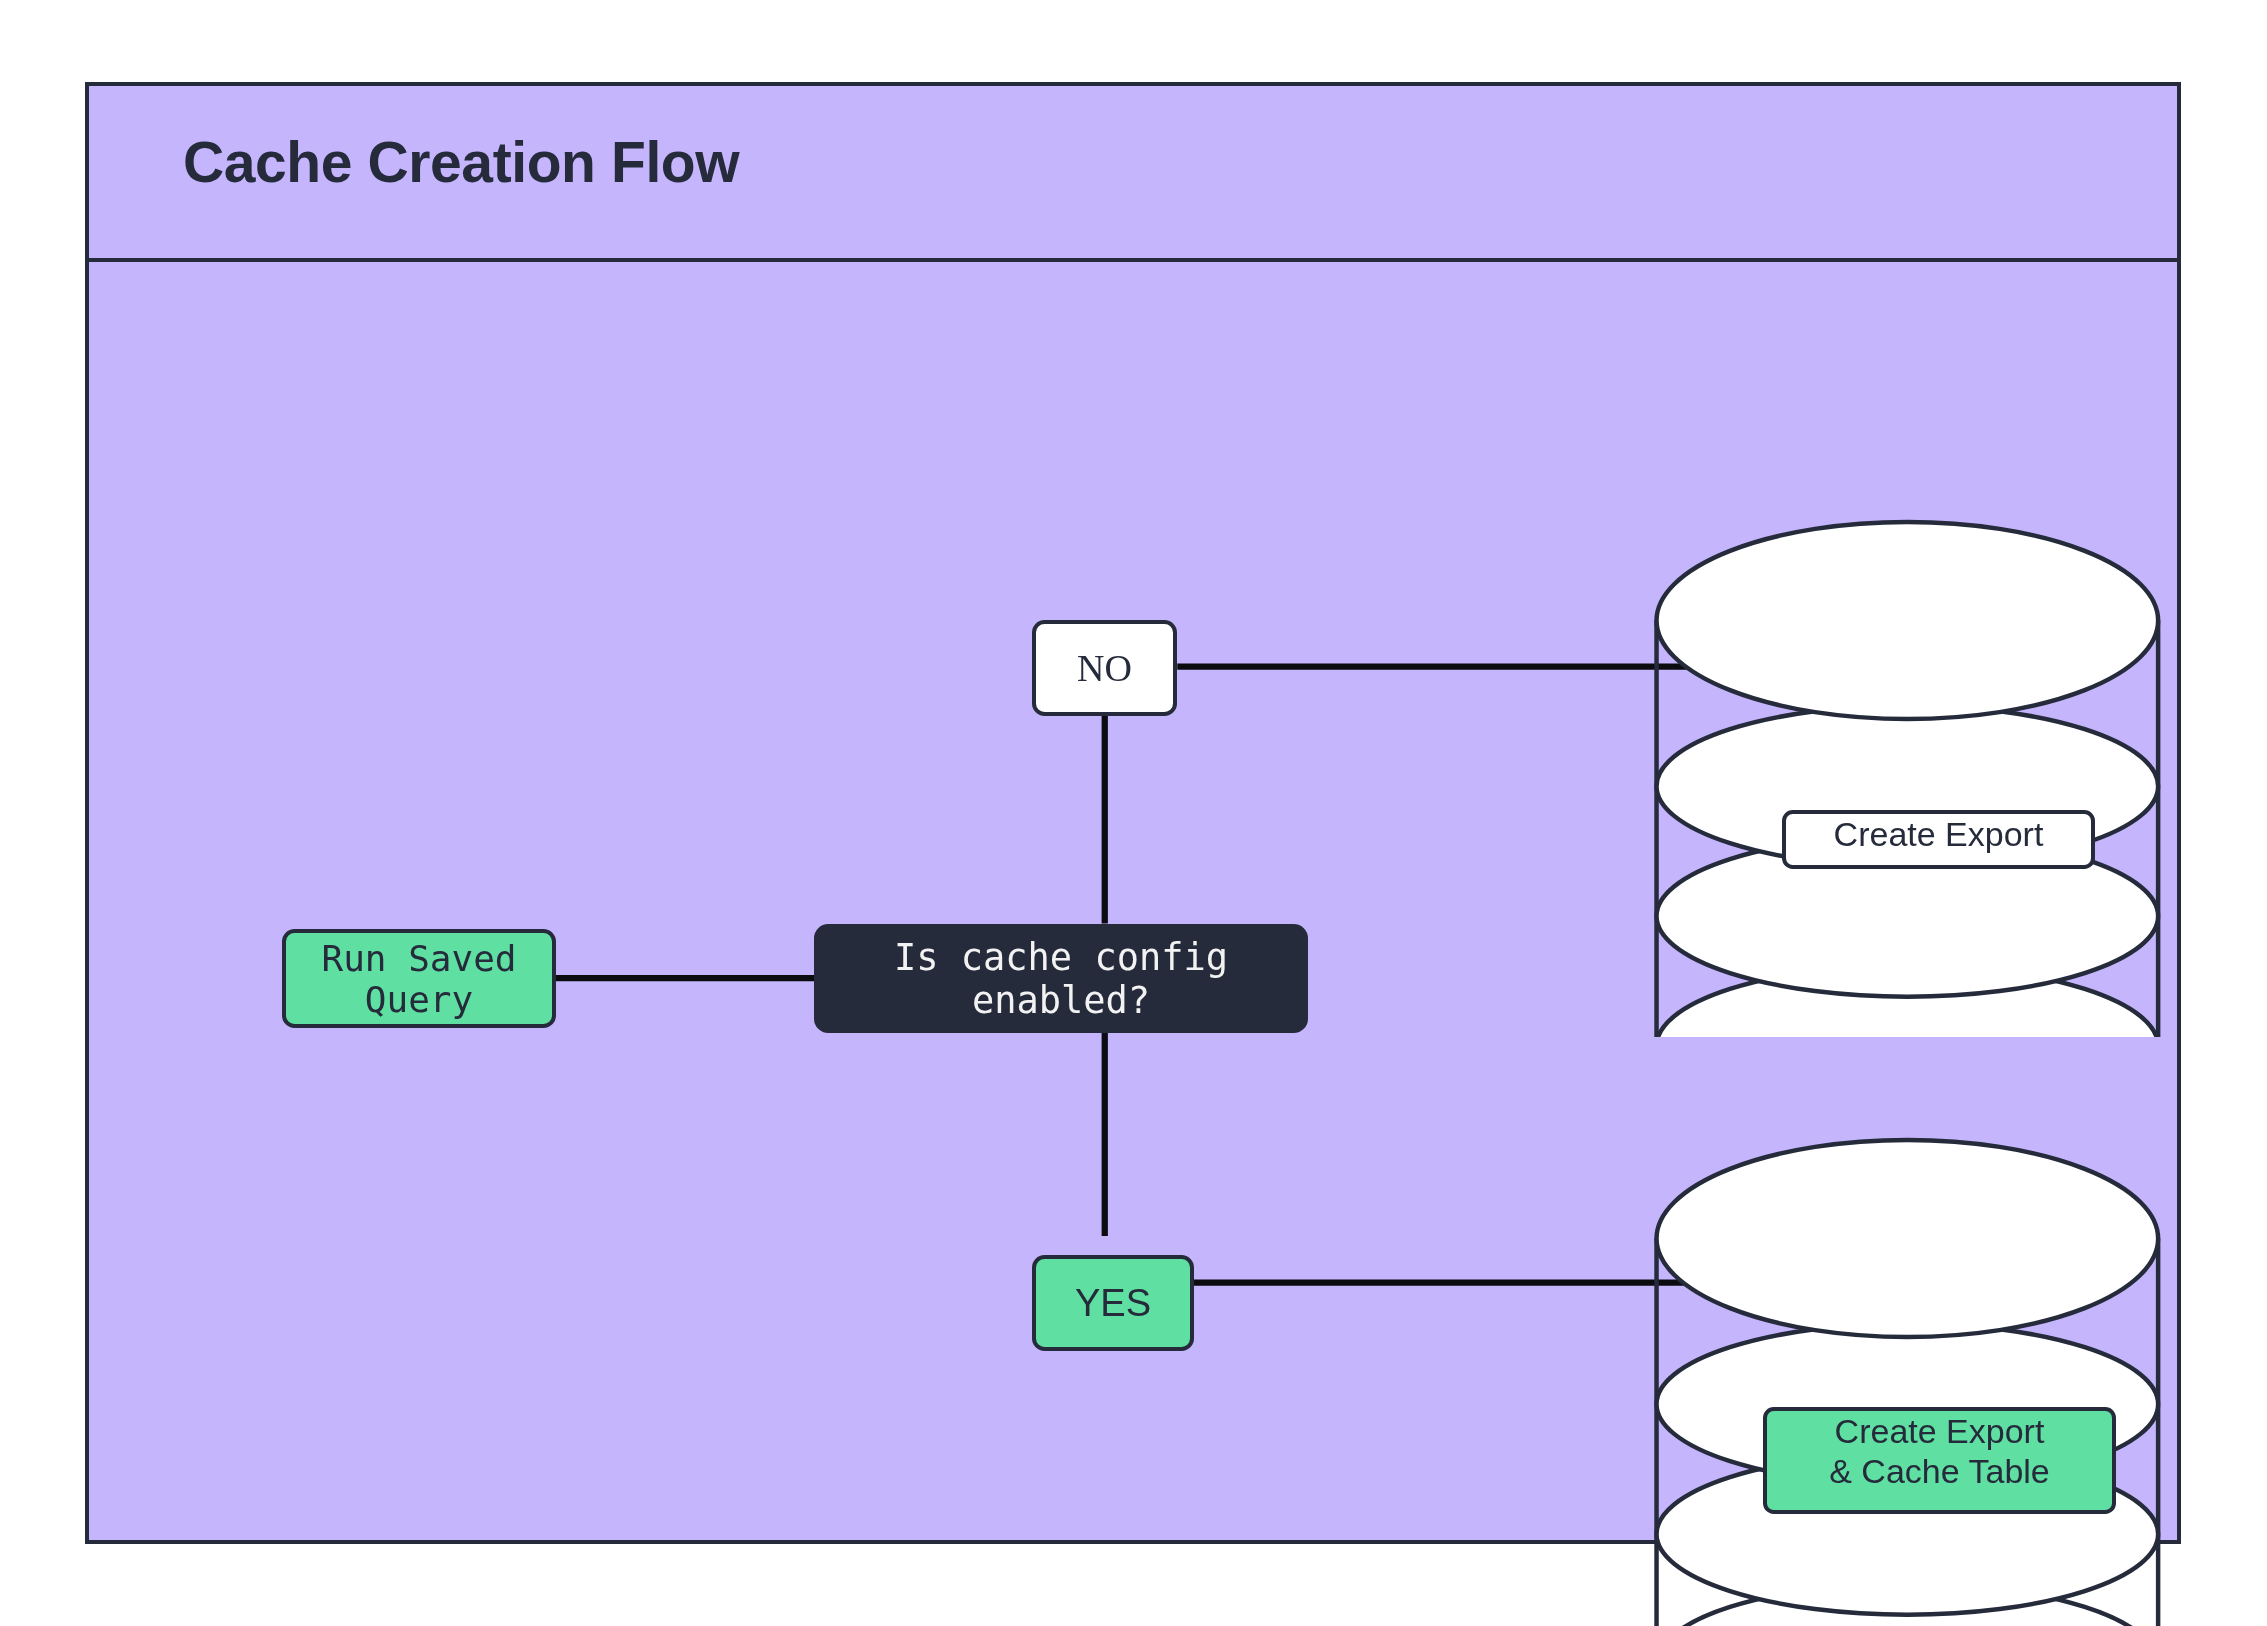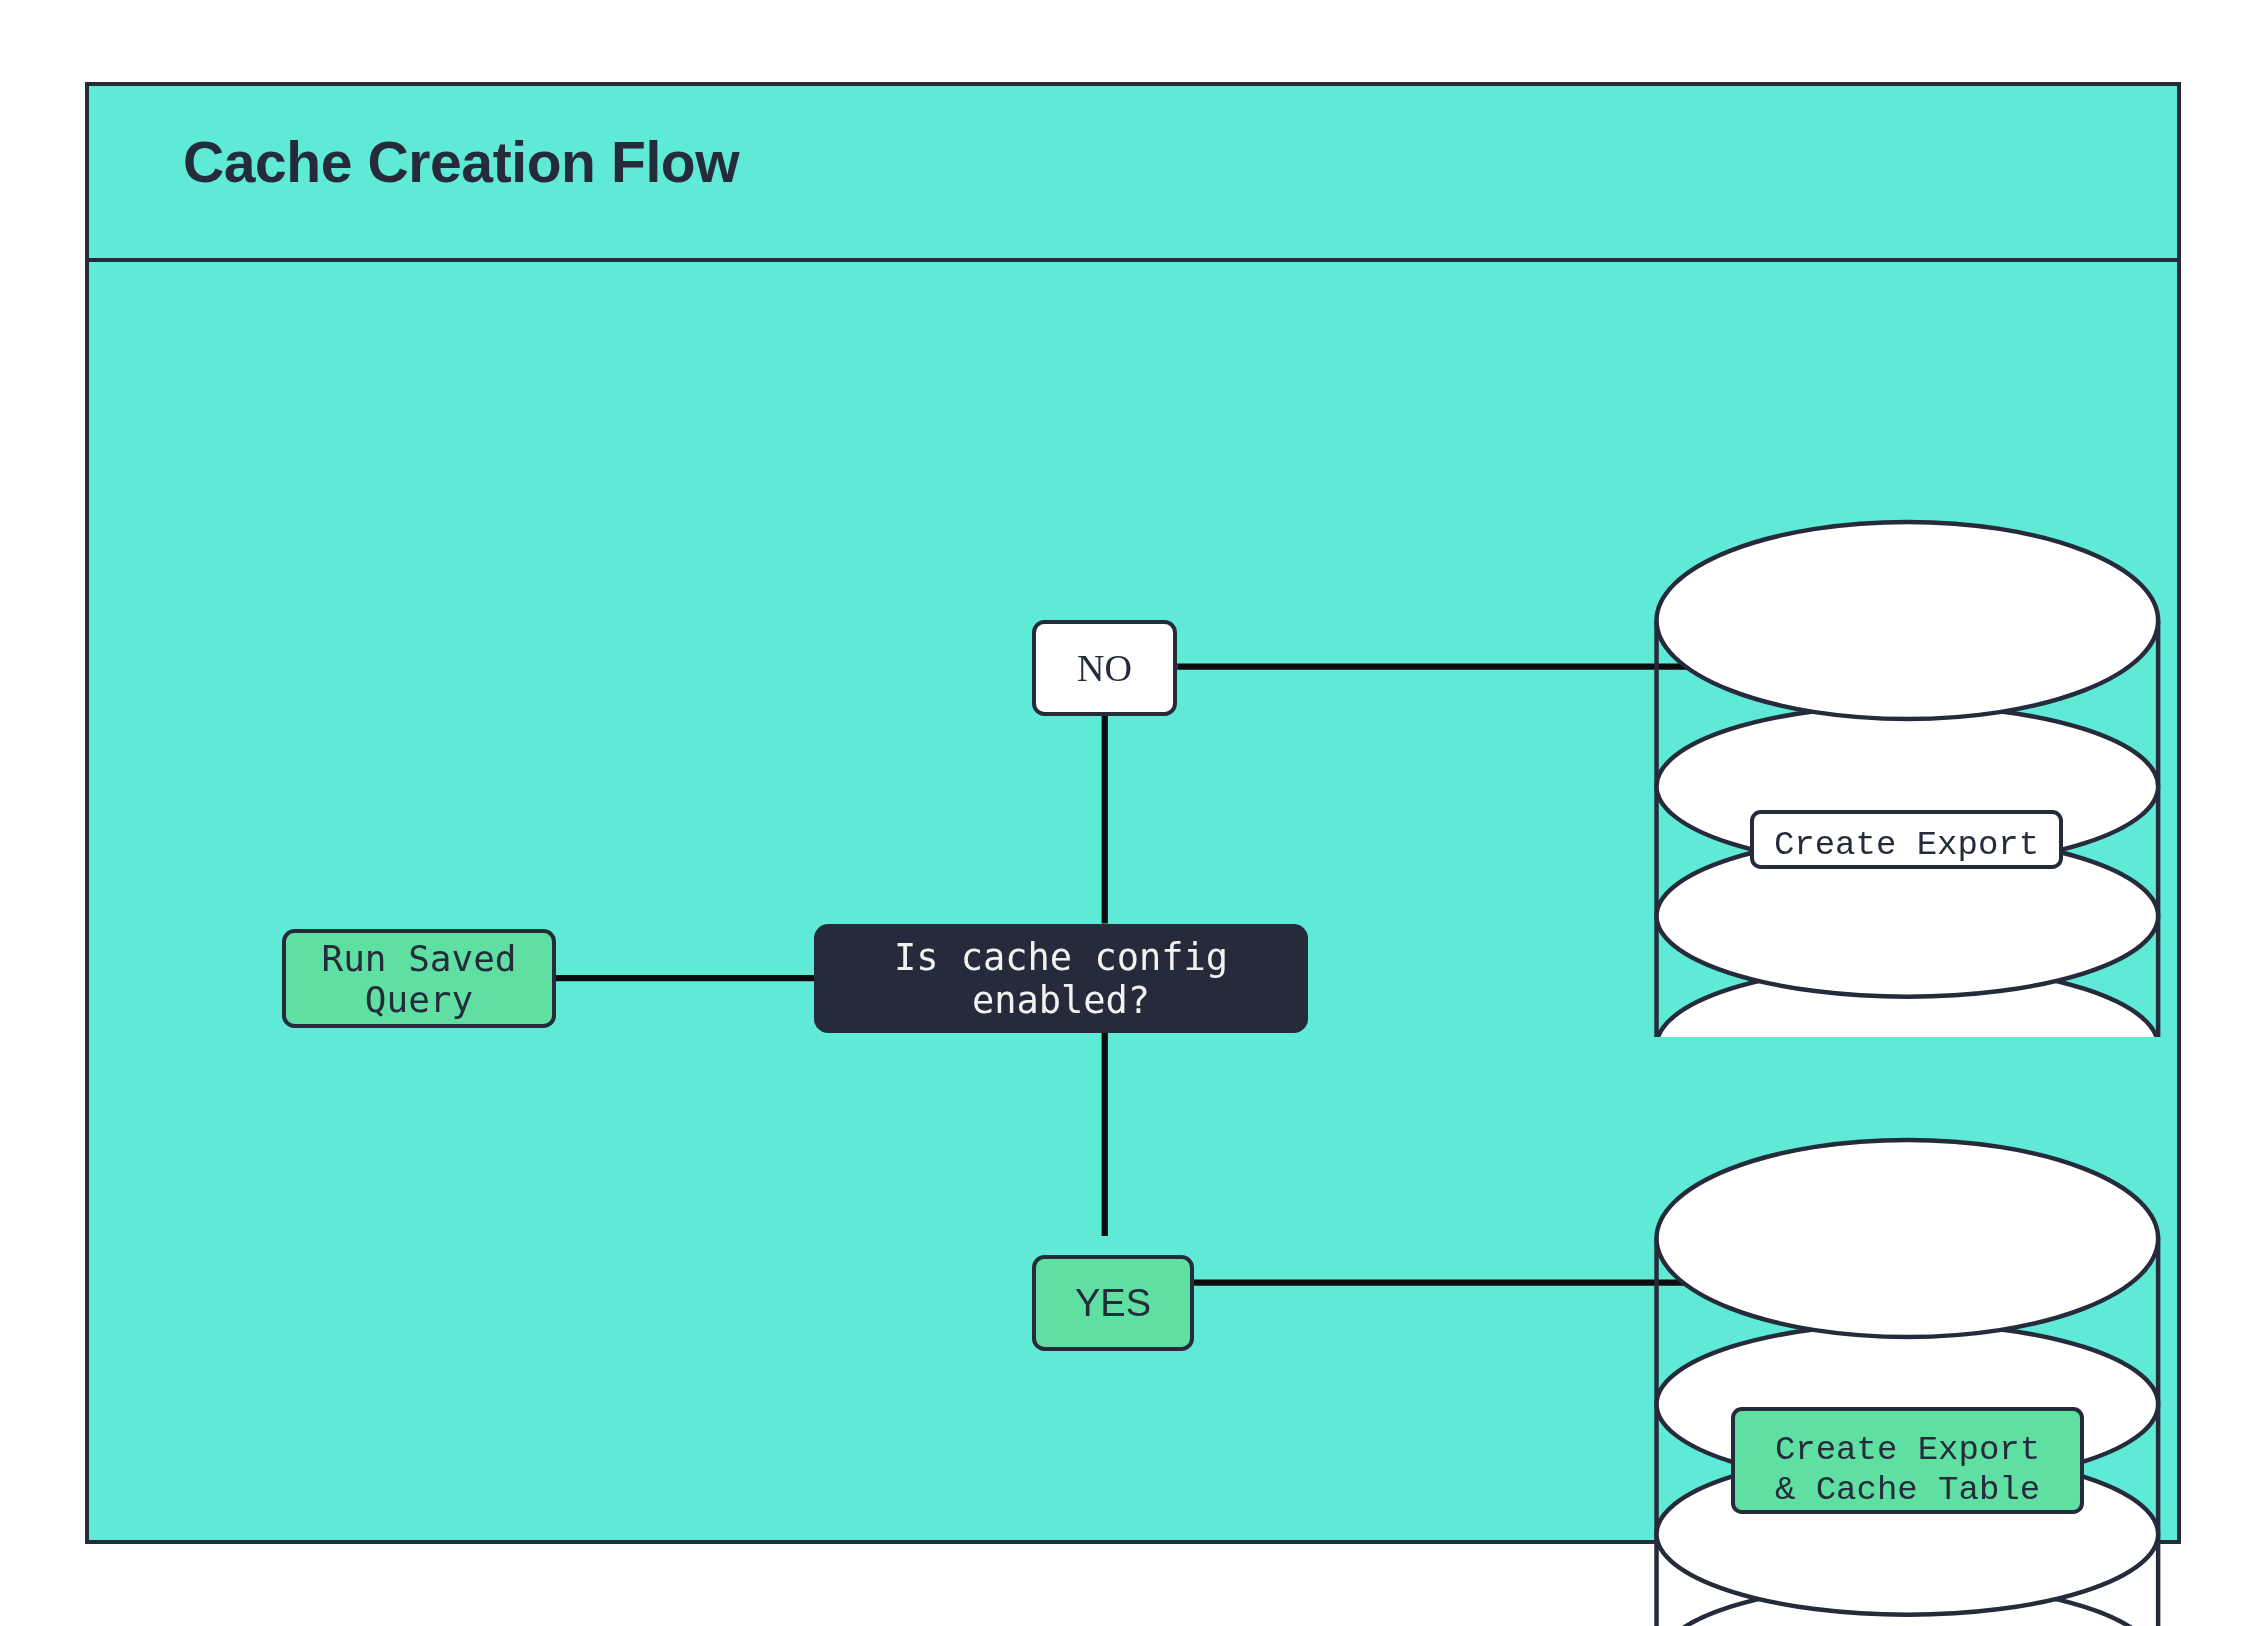--- a/index.html
+++ b/index.html
@@ -17,21 +17,21 @@
 
   
   #frame {
     position: absolute;
     left: 85px;
     top: 82px;
     width: 2096px;
     height: 1462px;
     border: 4.5px solid #252b3b;
     box-sizing: border-box;
-    background: #5eead4;
+    background: #c4b5fd;
   }
   #title-bar {
     position: absolute;
     left: 0;
     top: 0;
     width: 100%;
     height: 176px;
     border-bottom: 4.5px solid #252b3b;
     box-sizing: border-box;
   }
@@ -115,26 +115,27 @@
   #cylinder-export-cache { left: 1469px; top: 766px; }
 
   .cyl-label {
     position: absolute;
     box-sizing: border-box;
     border: 4.5px solid #252b3b;
     border-radius: 10.7px;
     display: flex;
     flex-direction: column;
     align-items: center;
-    justify-content: flex-end;
+    justify-content: flex-start;
     text-align: center;
-    font-family: Liberation Mono, monospace;
+    font-family: Liberation Sans, sans-serif;
     color: #252b3b;
     z-index: 6;
     line-height: 1.18;
+    margin-left: 32px;
   }
   #label-create-export {
     left: 1661px; top: 548px;
     width: 313px; height: 59px;
     background: #ffffff;
     font-size: 34px;
   }
   #label-create-export-cache {
     left: 1642px; top: 1145px;
     width: 353px; height: 107px;

